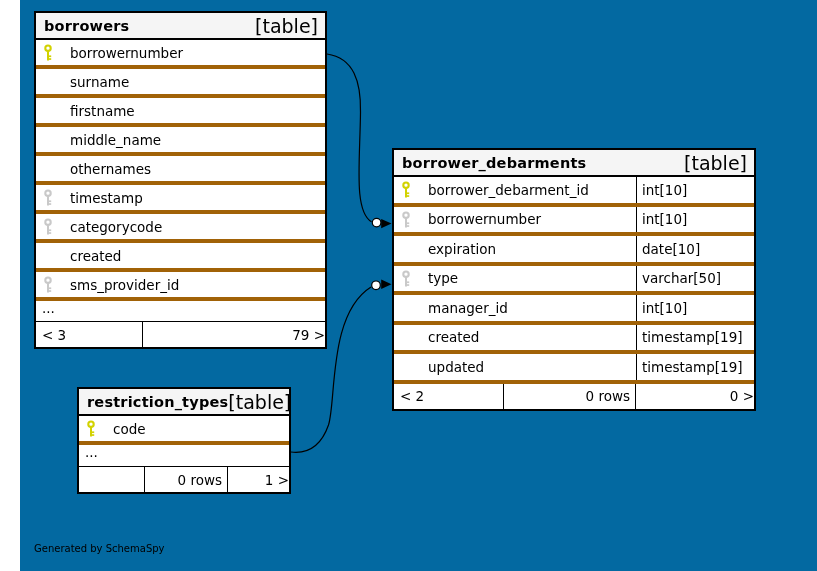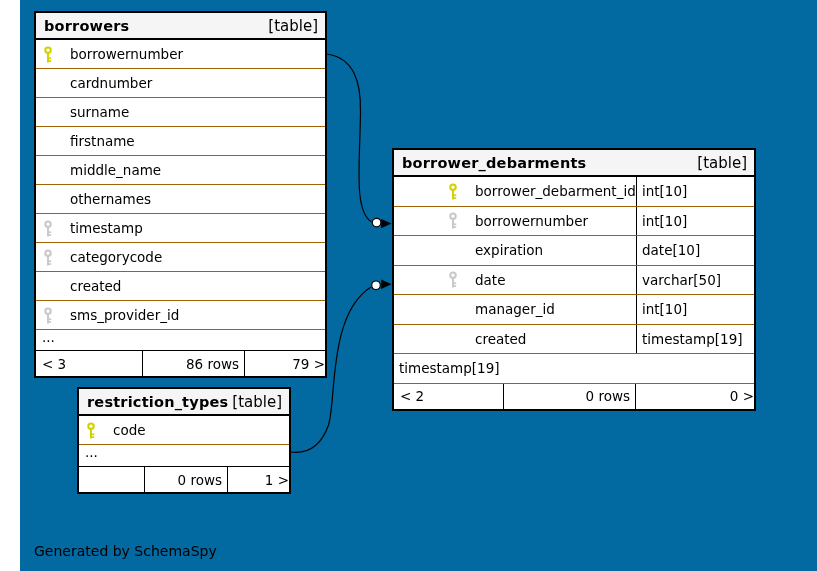--- a/index.html
+++ b/index.html
@@ -8,56 +8,56 @@
 
   .db-table { position:absolute; border:2px solid #000; background:#fff; box-sizing:border-box; }
   .t-borrowers   { left:14px;  top:11px;  width:293px; }
   .t-debarments  { left:372px; top:148px; width:364px; }
   .t-restriction { left:57px;  top:387px; width:214px; }
 
   .hdr { display:flex; justify-content:space-between; align-items:center;
          background:#f5f5f5; border-bottom:2px solid #000; box-sizing:border-box;
          height:27px; padding:0 7px 0 8px; }
   .hdr .title { font-weight:bold; font-size:14.5px; letter-spacing:0.2px; }
-  .hdr .tag   { font-size:15px; }
-
-  .col-row { display:flex; align-items:center; border-bottom:1px solid #a16207;
+  .hdr .tag   { font-size:19px; }
+
+  .col-row { display:flex; align-items:center; border-bottom:4px solid #a16207;
              box-sizing:border-box; height:29px; font-size:13.5px; background:#fff; }
   .t-debarments .col-row { height:29.5px; }
 
   .key-cell { flex:none; width:17px; margin-left:7px; display:flex; align-items:center; }
   .key-cell svg { display:block; }
   .key-primary .key-cell { color:#d2d200; }
   .key-foreign .key-cell { color:#c9c9c9; }
   .key-none .key-cell svg { visibility:hidden; }
   .col-name { margin-left:10px; white-space:nowrap; }
 
   .name-part { flex:none; width:243px; height:100%; display:flex; align-items:center;
-               border-right:1px solid #000; box-sizing:border-box;padding-left:47px; }
+               border-right:1px solid #000; box-sizing:border-box; }
   .type-part { padding-left:5px; white-space:nowrap; }
 
   .ellipsis-row { border-bottom:1px solid #000; box-sizing:border-box; height:21px;
                   font-size:13.5px; padding-left:6px; display:flex; align-items:flex-start; line-height:14px; }
   .t-restriction .ellipsis-row { height:22px; }
 
   .footer { display:flex; height:25px; font-size:13.5px; }
   .footer .cell { box-sizing:border-box; display:flex; align-items:center; }
   .footer .c1 { padding-left:6px; border-right:1px solid #000; }
   .footer .c2 { justify-content:flex-end; padding-right:5px; border-right:1px solid #000; }
   .footer .c3 { justify-content:flex-end; flex:1; }
   .t-borrowers   .c1 { width:107px; } .t-borrowers   .c2 { width:102px; }
   .t-debarments  .c1 { width:110px; } .t-debarments  .c2 { width:132px; }
   .t-restriction .c1 { width:66px;  } .t-restriction .c2 { width:83px;  }
 
   .overlay { position:absolute; left:0; top:0; pointer-events:none; }
   .rel  { fill:none; stroke:#000; stroke-width:1.2px; }
   .relc { fill:#fff; stroke:#000; stroke-width:1.2px; }
   .relh { fill:#000; stroke:none; }
 
-  .gen-note { position:absolute; left:14px; top:543px; font-size:14px; }
+  .gen-note { position:absolute; left:14px; top:543px; font-size:10px; }
 </style>
 </head>
 <body>
 
 <div class="canvas">
 
   <svg class="overlay" width="817" height="571">
     <path class="rel" d="M307 54 C334 58 341 82 340.5 112 C340 162 333.5 211 351.5 221.8"></path>
     <circle class="relc" cx="356.6" cy="222.6" r="4.3"></circle>
     <polygon class="relh" points="371.5,223.6 361.2,218.9 361.2,228.3"></polygon>
@@ -85,31 +85,20 @@
     </div>
     <div class="col-row key-none">
       <span class="key-cell">
           <svg width="10" height="17" viewBox="0 0 10 17">
             <circle cx="5" cy="4.2" r="2.7" fill="none" stroke="currentColor" stroke-width="2.1"></circle>
             <rect x="4" y="6.8" width="2" height="9.7" fill="currentColor"></rect>
             <rect x="6" y="11.4" width="2.2" height="1.7" fill="currentColor"></rect>
             <rect x="6" y="14.2" width="2.2" height="1.7" fill="currentColor"></rect>
           </svg>
         </span>
-      <span class="col-name">cardnumber</span>
-    </div>
-    <div class="col-row key-none">
-      <span class="key-cell">
-          <svg width="10" height="17" viewBox="0 0 10 17">
-            <circle cx="5" cy="4.2" r="2.7" fill="none" stroke="currentColor" stroke-width="2.1"></circle>
-            <rect x="4" y="6.8" width="2" height="9.7" fill="currentColor"></rect>
-            <rect x="6" y="11.4" width="2.2" height="1.7" fill="currentColor"></rect>
-            <rect x="6" y="14.2" width="2.2" height="1.7" fill="currentColor"></rect>
-          </svg>
-        </span>
       <span class="col-name">surname</span>
     </div>
     <div class="col-row key-none">
       <span class="key-cell">
           <svg width="10" height="17" viewBox="0 0 10 17">
             <circle cx="5" cy="4.2" r="2.7" fill="none" stroke="currentColor" stroke-width="2.1"></circle>
             <rect x="4" y="6.8" width="2" height="9.7" fill="currentColor"></rect>
             <rect x="6" y="11.4" width="2.2" height="1.7" fill="currentColor"></rect>
             <rect x="6" y="14.2" width="2.2" height="1.7" fill="currentColor"></rect>
           </svg>
@@ -180,21 +169,20 @@
             <rect x="6" y="14.2" width="2.2" height="1.7" fill="currentColor"></rect>
           </svg>
         </span>
       <span class="col-name">sms_provider_id</span>
     </div>
 
     <div class="ellipsis-row">...</div>
 
     <div class="footer">
       <span class="cell c1">&lt; 3</span>
-      <span class="cell c2">86 rows</span>
       <span class="cell c3">79 &gt;</span>
     </div>
   </div>
 
   <div class="db-table t-debarments">
     <div class="hdr">
       <span class="title">borrower_debarments</span>
       <span class="tag">[table]</span>
     </div>
 
@@ -243,21 +231,21 @@
     <div class="col-row key-foreign">
       <span class="name-part">
         <span class="key-cell">
             <svg width="10" height="17" viewBox="0 0 10 17">
               <circle cx="5" cy="4.2" r="2.7" fill="none" stroke="currentColor" stroke-width="2.1"></circle>
               <rect x="4" y="6.8" width="2" height="9.7" fill="currentColor"></rect>
               <rect x="6" y="11.4" width="2.2" height="1.7" fill="currentColor"></rect>
               <rect x="6" y="14.2" width="2.2" height="1.7" fill="currentColor"></rect>
             </svg>
           </span>
-        <span class="col-name">date</span>
+        <span class="col-name">type</span>
       </span>
       <span class="type-part">varchar[50]</span>
     </div>
     <div class="col-row key-none">
       <span class="name-part">
         <span class="key-cell">
             <svg width="10" height="17" viewBox="0 0 10 17">
               <circle cx="5" cy="4.2" r="2.7" fill="none" stroke="currentColor" stroke-width="2.1"></circle>
               <rect x="4" y="6.8" width="2" height="9.7" fill="currentColor"></rect>
               <rect x="6" y="11.4" width="2.2" height="1.7" fill="currentColor"></rect>
@@ -276,20 +264,31 @@
               <rect x="4" y="6.8" width="2" height="9.7" fill="currentColor"></rect>
               <rect x="6" y="11.4" width="2.2" height="1.7" fill="currentColor"></rect>
               <rect x="6" y="14.2" width="2.2" height="1.7" fill="currentColor"></rect>
             </svg>
           </span>
         <span class="col-name">created</span>
       </span>
       <span class="type-part">timestamp[19]</span>
     </div>
     <div class="col-row key-none">
+      <span class="name-part">
+        <span class="key-cell">
+            <svg width="10" height="17" viewBox="0 0 10 17">
+              <circle cx="5" cy="4.2" r="2.7" fill="none" stroke="currentColor" stroke-width="2.1"></circle>
+              <rect x="4" y="6.8" width="2" height="9.7" fill="currentColor"></rect>
+              <rect x="6" y="11.4" width="2.2" height="1.7" fill="currentColor"></rect>
+              <rect x="6" y="14.2" width="2.2" height="1.7" fill="currentColor"></rect>
+            </svg>
+          </span>
+        <span class="col-name">updated</span>
+      </span>
       <span class="type-part">timestamp[19]</span>
     </div>
 
     <div class="footer">
       <span class="cell c1">&lt; 2</span>
       <span class="cell c2">0 rows</span>
       <span class="cell c3">0 &gt;</span>
     </div>
   </div>
 

